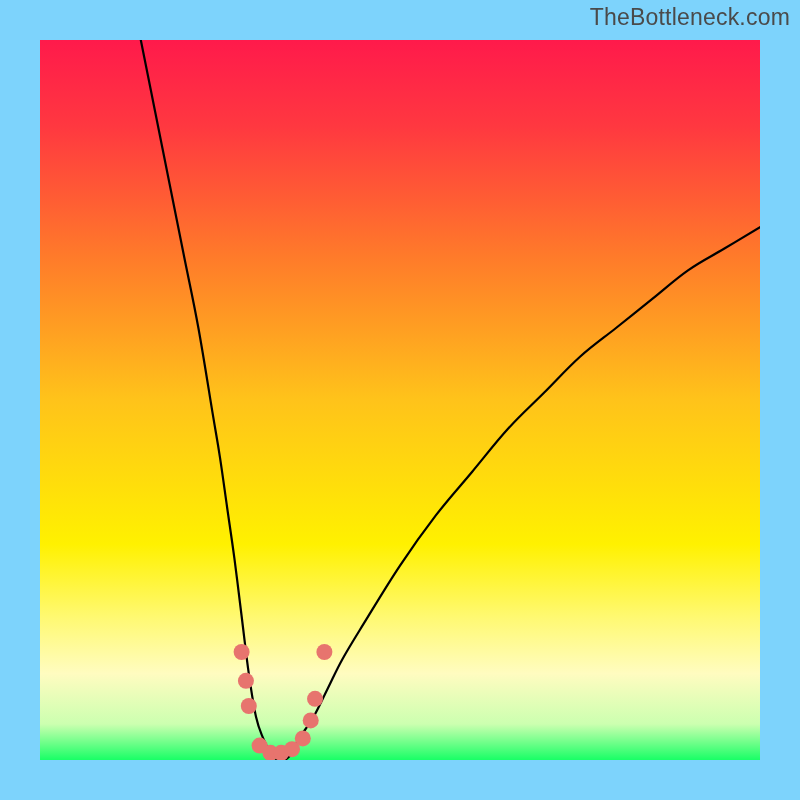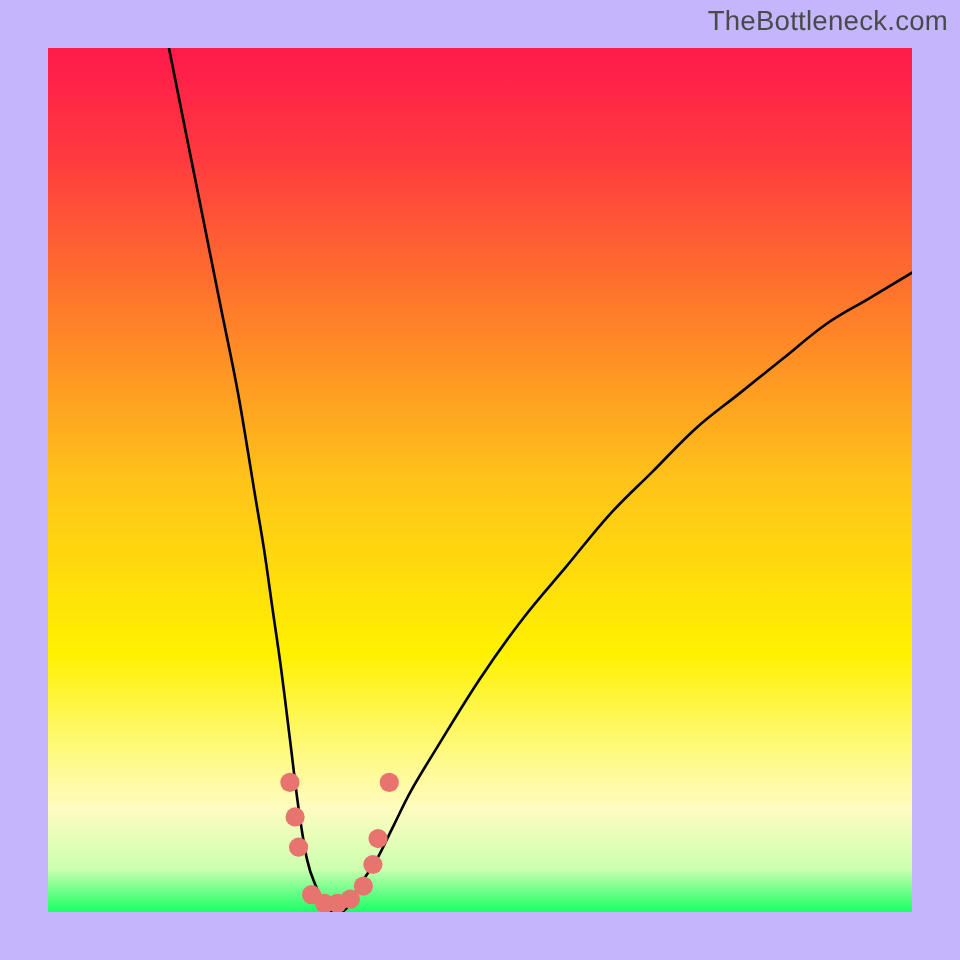--- a/index.html
+++ b/index.html
@@ -1,21 +1,21 @@
 <!DOCTYPE html>
 <html><head>
 <meta charset="utf-8">
 <style>
   * { margin: 0; padding: 0; box-sizing: border-box; }
   html, body { width: 800px; height: 800px; overflow: hidden; background: #000; }
   .frame {
     position: relative;
     width: 800px;
     height: 800px;
-    background: #c4b5fd;
+    background: #7dd3fc;
   }
   .watermark {
     position: absolute;
     top: 4px;
     right: 10px;
     font-family: Arial, Helvetica, sans-serif;
     font-size: 23px;
     color: #4a4a4a;
     font-weight: 500;
     letter-spacing: 0.2px;

